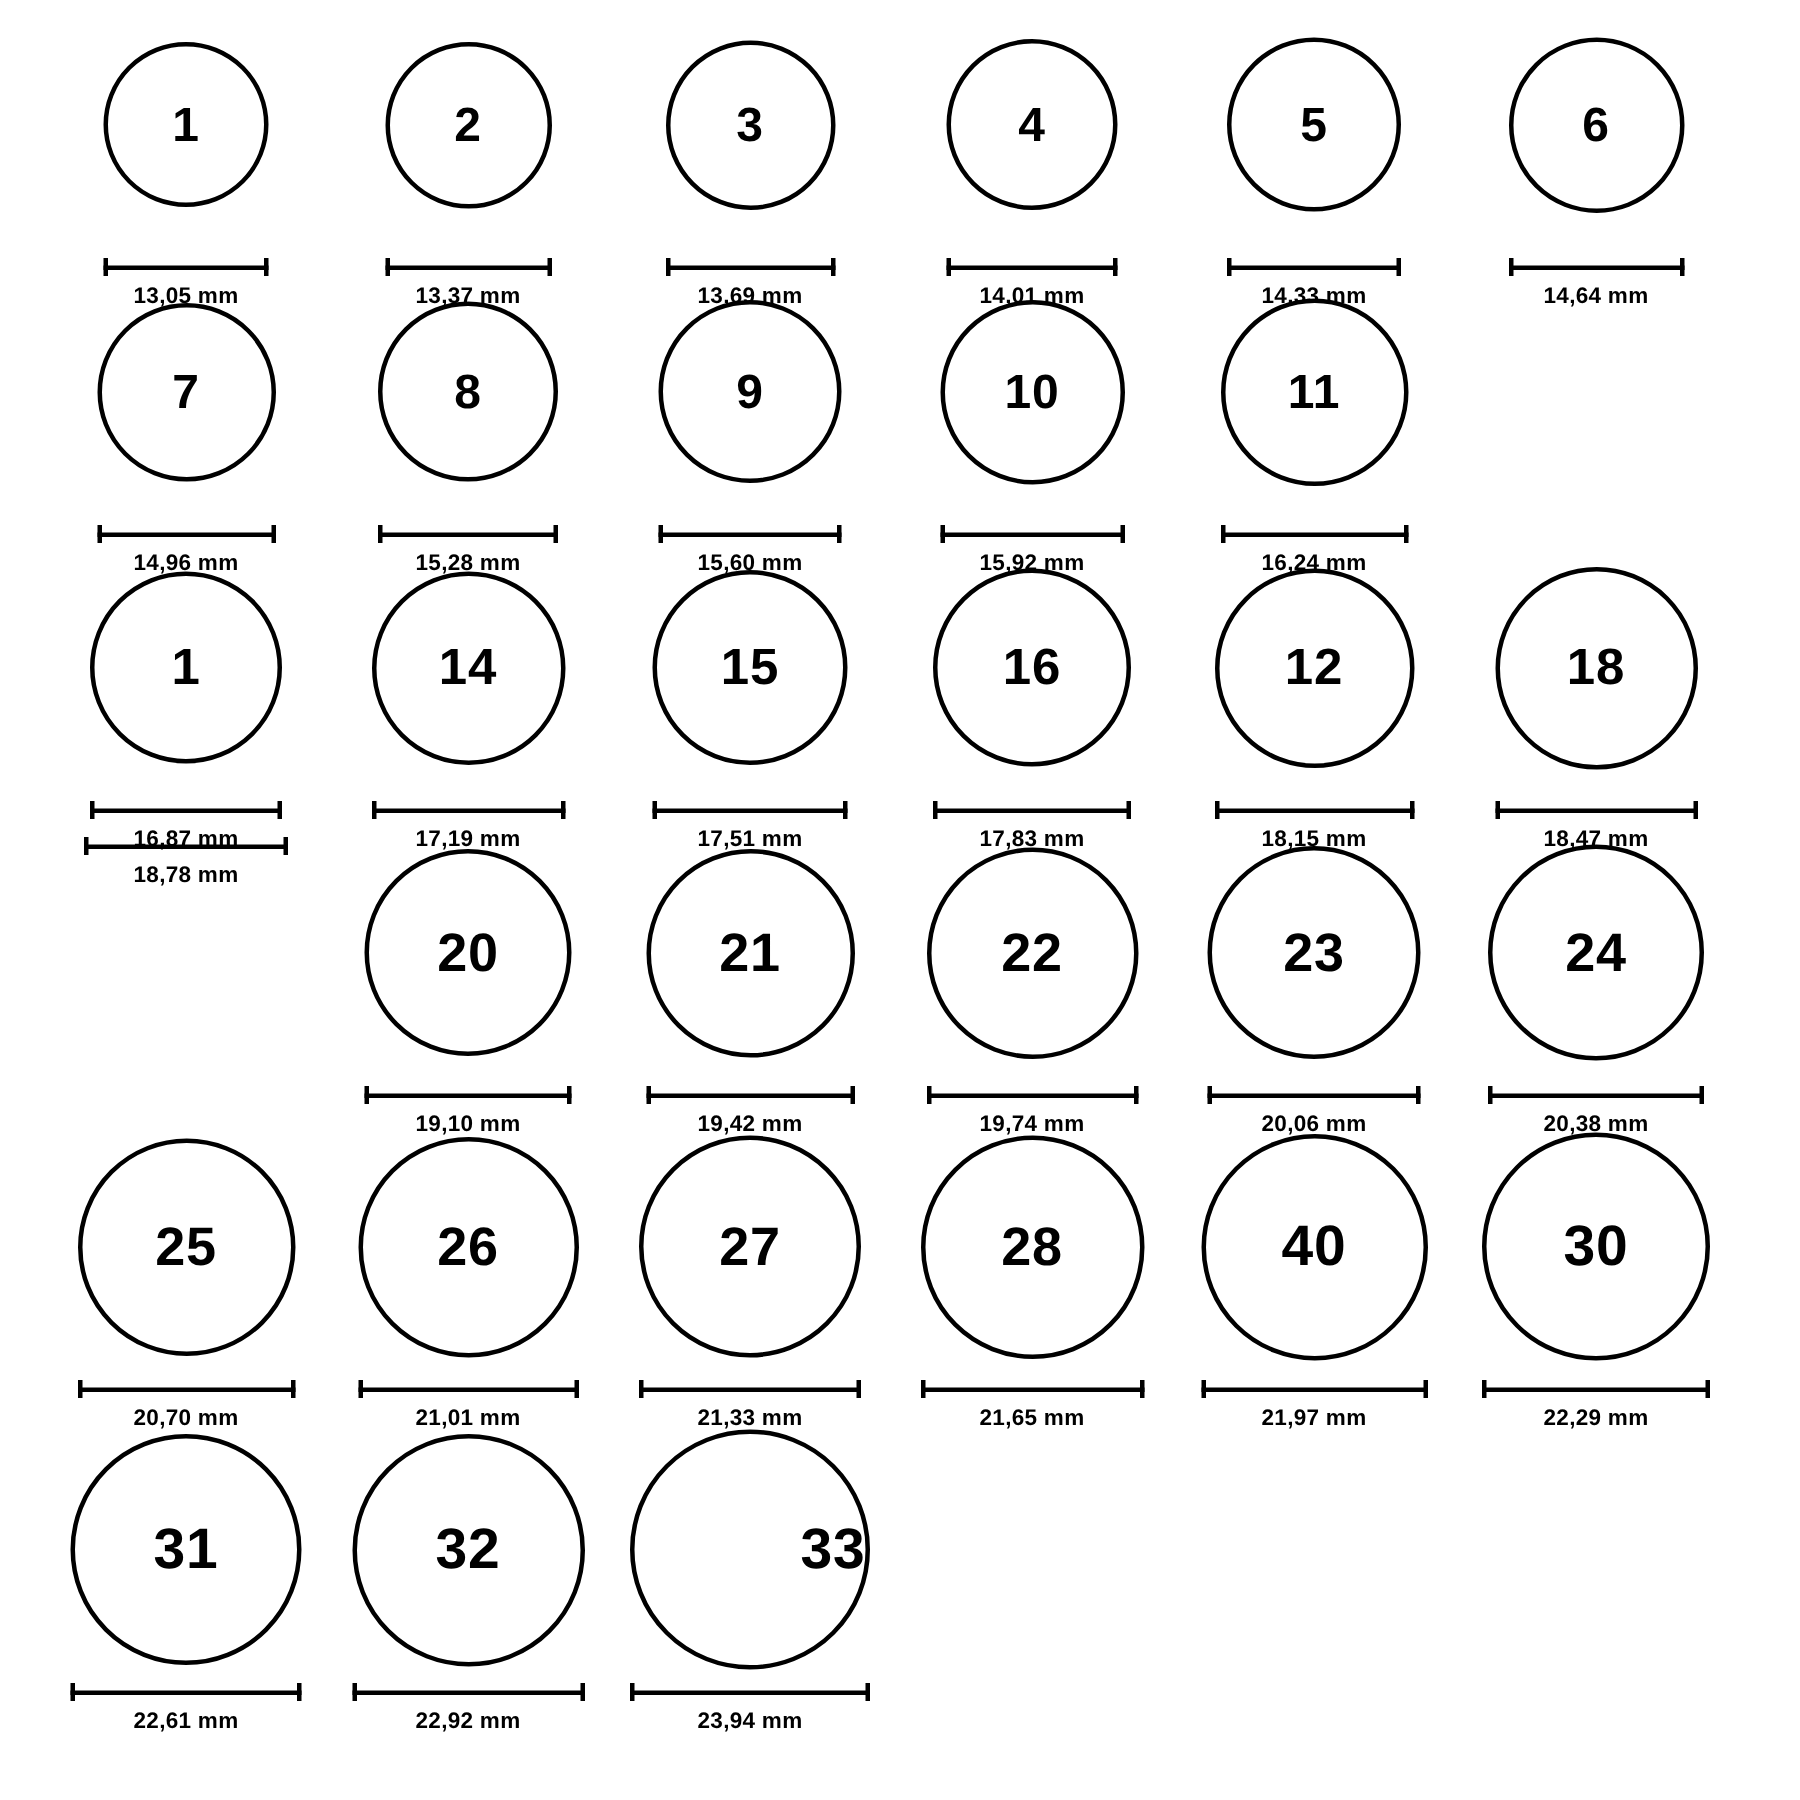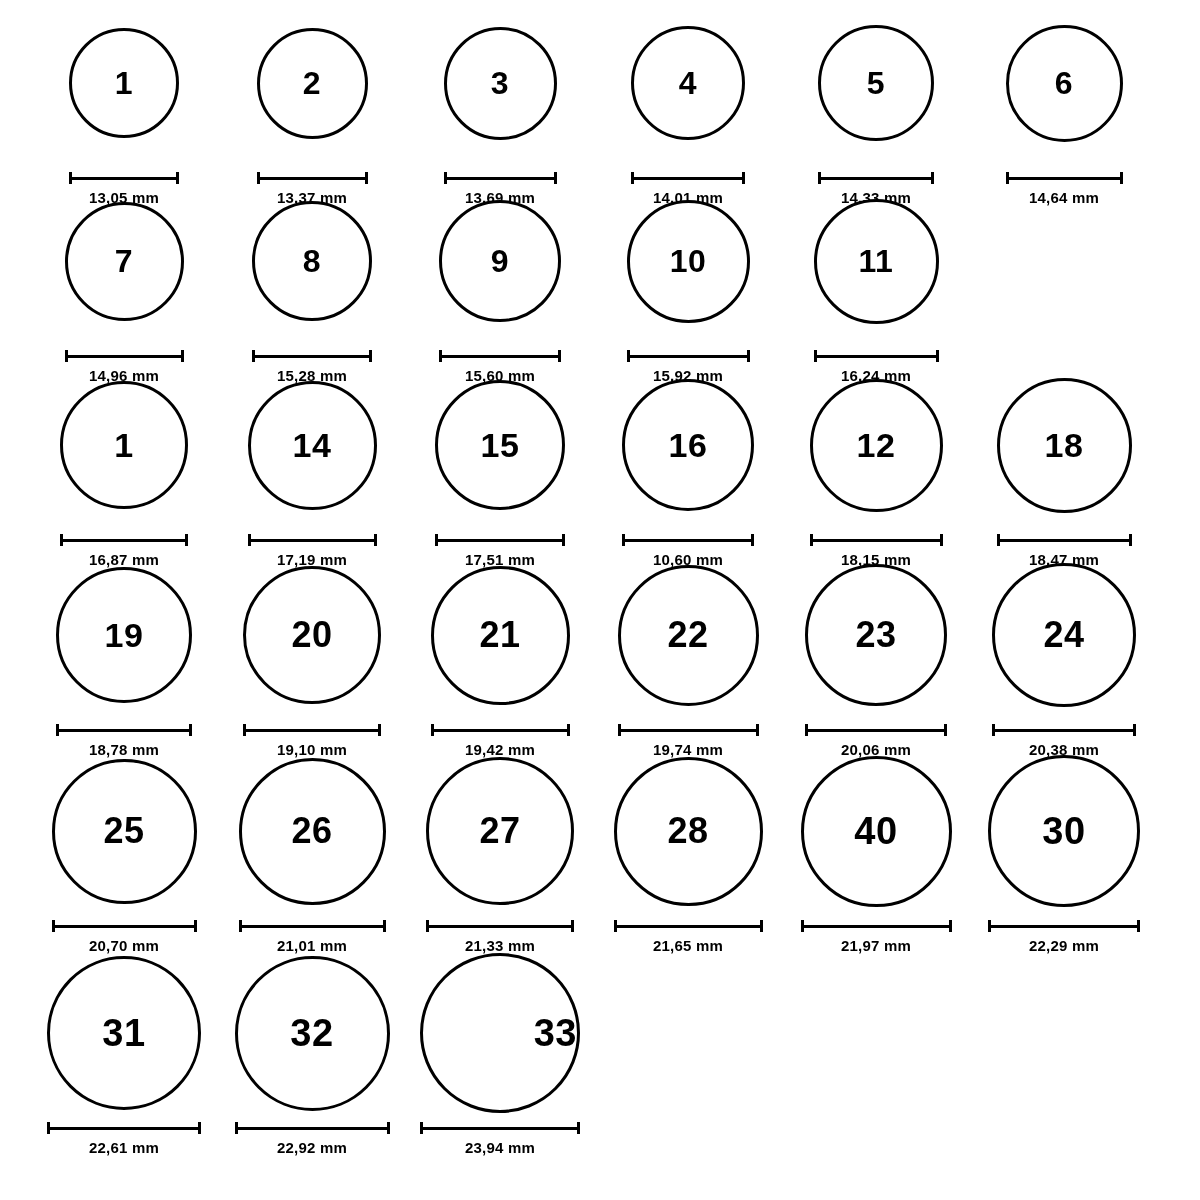--- a/index.html
+++ b/index.html
@@ -274,21 +274,21 @@
         <div class="ring-wrap" style="height: 166px;">
           <div class="ring" style="width: 132px; height: 132px;">
             <span class="ring-label" style="font-size: 34px;">16</span>
           </div>
         </div>
         <div class="measure" style="width: 132px; margin-top: 6px;">
           <div class="bar"></div>
           <div class="cap left"></div>
           <div class="cap right"></div>
         </div>
-        <div class="mm" style="margin-top: 5px;">10,60 mm</div>
+        <div class="mm" style="margin-top: 5px;">17,83 mm</div>
       </div>
       <div class="cell" style="width: 188px;">
         <div class="ring-wrap" style="height: 166px;">
           <div class="ring" style="width: 133px; height: 133px;">
             <span class="ring-label" style="font-size: 34px;">12</span>
           </div>
         </div>
         <div class="measure" style="width: 133px; margin-top: 6px;">
           <div class="bar"></div>
           <div class="cap left"></div>
@@ -305,25 +305,20 @@
         <div class="measure" style="width: 135px; margin-top: 6px;">
           <div class="bar"></div>
           <div class="cap left"></div>
           <div class="cap right"></div>
         </div>
         <div class="mm" style="margin-top: 5px;">18,47 mm</div>
       </div>
     </div>
     <div class="row" style="padding-left: 30px; height: 196px;">
       <div class="cell" style="width: 188px;">
-        <div class="ring-wrap" style="height: 166px;">
-          <div class="ring" style="width: 136px; height: 136px;">
-            <span class="ring-label" style="font-size: 34px;">19</span>
-          </div>
-        </div>
         <div class="measure" style="width: 136px; margin-top: 6px;">
           <div class="bar"></div>
           <div class="cap left"></div>
           <div class="cap right"></div>
         </div>
         <div class="mm" style="margin-top: 5px;">18,78 mm</div>
       </div>
       <div class="cell" style="width: 188px;">
         <div class="ring-wrap" style="height: 166px;">
           <div class="ring" style="width: 138px; height: 138px;">

